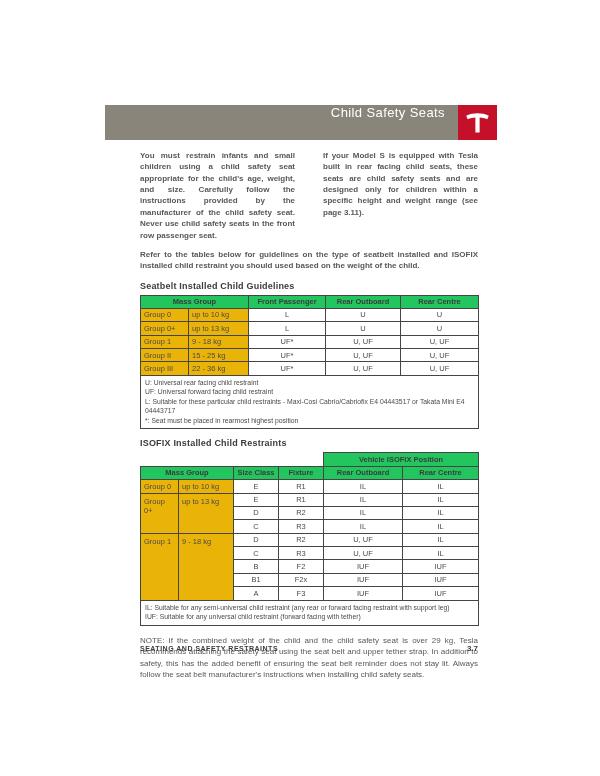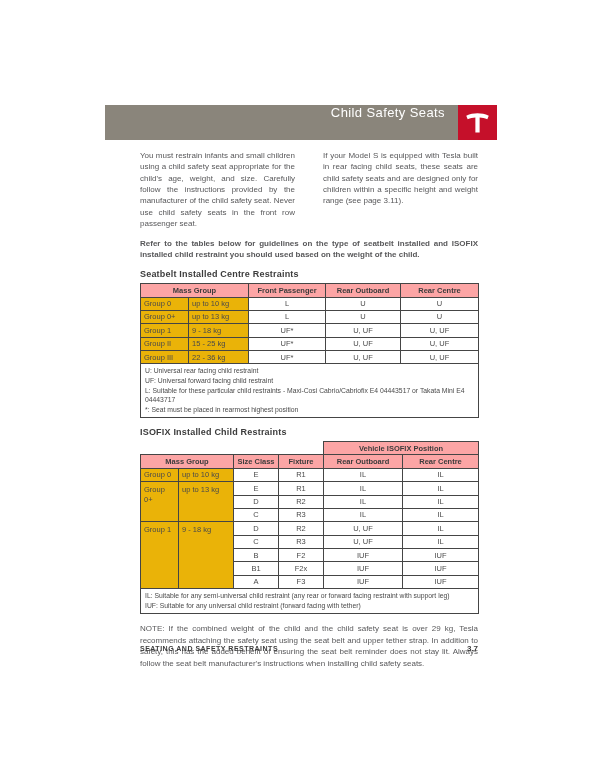--- a/index.html
+++ b/index.html
@@ -26,34 +26,34 @@
   .logo-box svg{display:block;}
   
   .content{position:absolute;left:140px;top:150px;width:338px;}
   h1{
     font-size:10.5px;color:#3c3c3c;margin:0 0 6px 0;font-weight:bold;
     letter-spacing:.2px;
   }
   h2{
     font-size:9px;color:#3c3c3c;margin:9px 0 4px 0;font-weight:bold;letter-spacing:.2px;
   }
-  .intro{display:flex;gap:28px;}
+  .intro{display:flex;gap:28px;font-weight:bold;}
   .intro p{margin:0;flex:1;font-size:8px;line-height:1.42;text-align:justify;}
   p.refer{margin:8px 0 0 0;font-size:8px;line-height:1.42;text-align:justify;font-weight:bold;}
   p.note{margin:9px 0 0 0;font-size:8px;line-height:1.45;text-align:justify;}
   
   table{
     border-collapse:collapse;width:338px;table-layout:fixed;
     font-size:7.5px;color:#4a4a4a;
   }
   th,td{
     border:1px solid #454545;padding:1.5px 3px;text-align:center;
     line-height:1.25;overflow:hidden;
   }
-  th{background:#fca5a5;font-weight:bold;color:#3c3c3c;}
+  th{background:#22c55e;font-weight:bold;color:#3c3c3c;}
   td.group,td.weight{background:#eab308;text-align:left;}
   td.span-top{vertical-align:top;padding-top:3px;}
   td.blank{border:none;background:#ffffff;}
   td.footnotes{
     text-align:left;font-size:6.8px;line-height:1.4;padding:2px 4px 3px 4px;color:#4a4a4a;
   }
   td.footnotes div{margin:0;}
   
   .footer{
     position:absolute;left:140px;top:644px;width:338px;
@@ -81,21 +81,21 @@
 <div class="content">
 
 
   <div class="intro">
     <p>You must restrain infants and small children using a child safety seat appropriate for the child's age, weight, and size. Carefully follow the instructions provided by the manufacturer of the child safety seat. Never use child safety seats in the front row passenger seat.</p>
     <p>If your Model S is equipped with Tesla built in rear facing child seats, these seats are child safety seats and are designed only for children within a specific height and weight range (see page 3.11).</p>
   </div>
 
   <p class="refer">Refer to the tables below for guidelines on the type of seatbelt installed and ISOFIX installed child restraint you should used based on the weight of the child.</p>
 
-  <h2>Seatbelt Installed Centre Restraints</h2>
+  <h2>Seatbelt Installed Child Guidelines</h2>
   <table>
     <colgroup>
       <col style="width:48px">
         <col style="width:60px">
         <col style="width:77px">
         <col style="width:75px">
         <col style="width:78px">
     </colgroup>
     <tbody>
         <tr>

